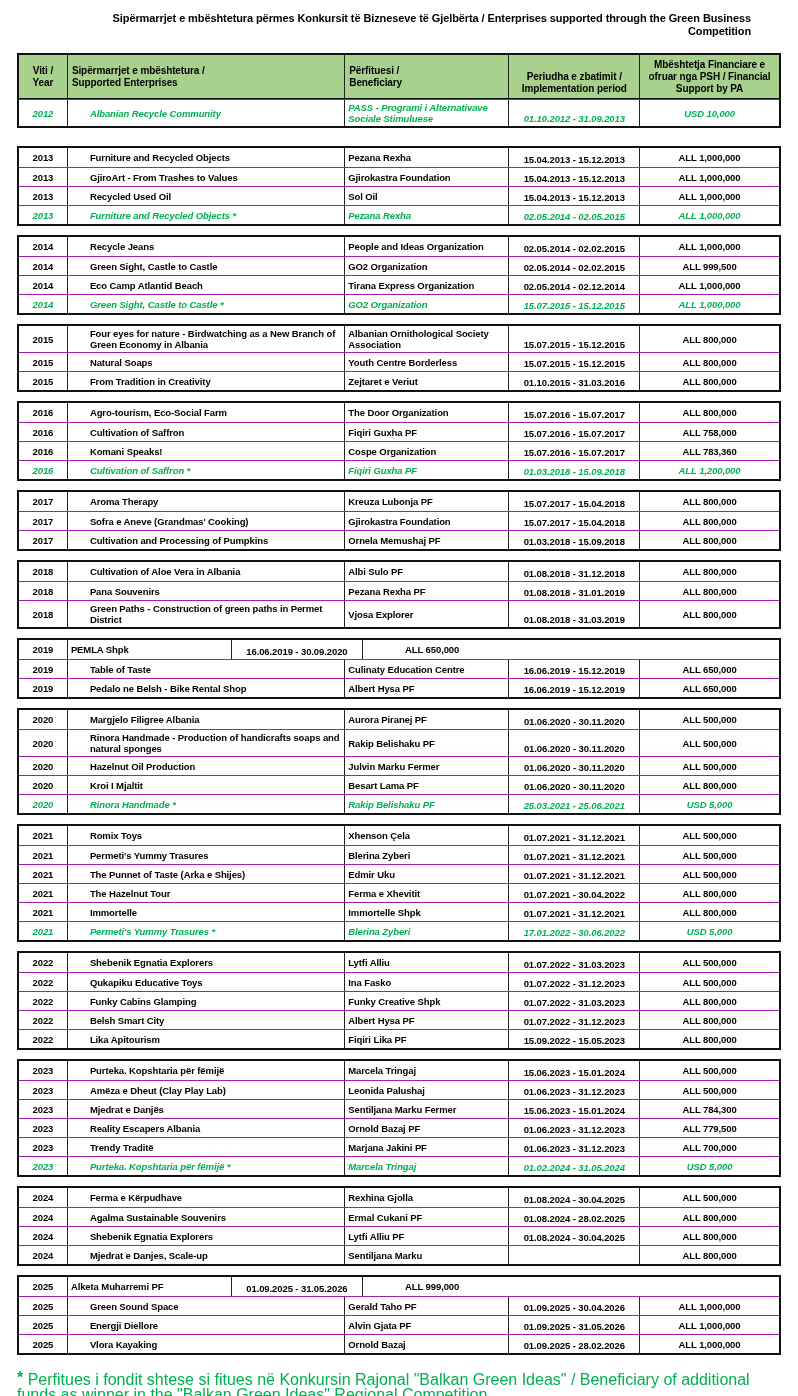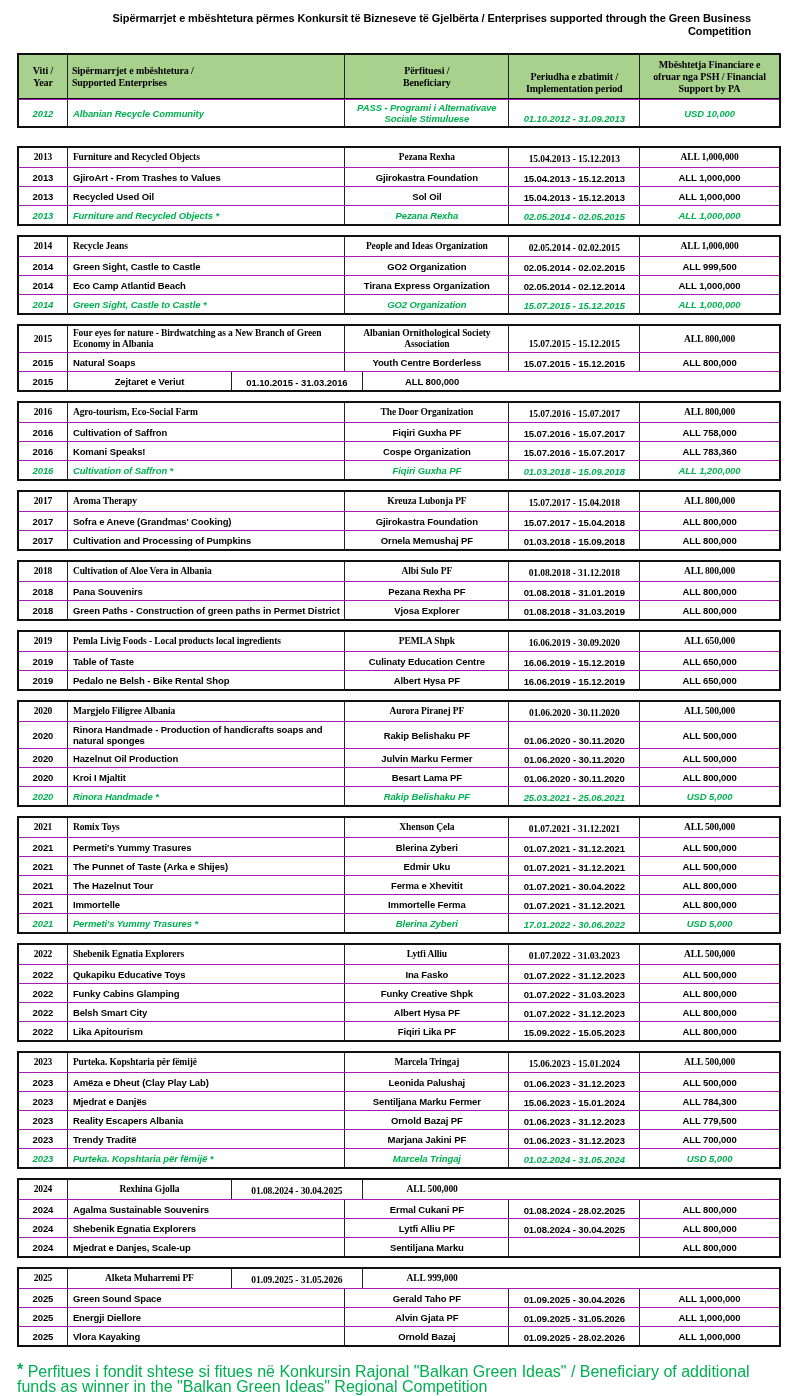--- a/index.html
+++ b/index.html
@@ -23,38 +23,38 @@
   
   .group {
     border: 2px solid #111111;
     margin-top: 9px;
     background: #ffffff;
   }
   #header-box { margin-top: 15px; }
   #groups > .group:first-child { margin-top: 18px; }
 
   .row { display: flex; border-top: 1px solid #a21caf; min-height: 19px; }
-  .group .row:first-child { border-top: none; font-family: Liberation Serif, serif; }
+  .group .row:first-child { border-top: none; }
   .header-row { border-bottom: 1px solid #111111; background: #a9d18e; min-height: 44px; }
 
   .cell {
     border-left: 1px solid #222222;
     display: flex;
     flex-direction: column;
     justify-content: center;
     font-size: 9.5px;
     font-weight: 700;
     line-height: 11px;
     padding: 2px 3px;
     letter-spacing: -0.1px;
   }
   .cell:first-child { border-left: none; }
   .c1 { width: 6.3%;  text-align: center; }
-  .c2 { width: 36.5%; text-align: left; padding-left: 5px; }
-  .c3 { width: 21.6%; text-align: center; }
+  .c2 { width: 36.5%; text-align: left; padding-left: 22px; }
+  .c3 { width: 21.6%; text-align: left; }
   .c4 { width: 17.2%; text-align: center; justify-content: flex-end; }
   .c5 { width: 18.4%; text-align: center; }
 
   .header-row .cell { font-size: 10px; line-height: 12px; padding: 3px 4px; }
   .header-row .hline { display: block; }
   .header-row .c5 .hline { display: inline; }
 
   .row.hl .cell, .row.hl .cell span { color: #00b050; font-style: italic; }
 
   .footnote {
@@ -292,20 +292,23 @@
             <span>15.07.2015 - 15.12.2015</span>
           </div>
           <div class="cell c5">
             <span>ALL 800,000</span>
           </div>
         </div>
         <div class="row">
           <div class="cell c1">
             <span>2015</span>
           </div>
+          <div class="cell c2">
+            <span>From Tradition in Creativity</span>
+          </div>
           <div class="cell c3">
             <span>Zejtaret e Veriut</span>
           </div>
           <div class="cell c4">
             <span>01.10.2015 - 31.03.2016</span>
           </div>
           <div class="cell c5">
             <span>ALL 800,000</span>
           </div>
         </div>
@@ -484,23 +487,20 @@
           <div class="cell c5">
             <span>ALL 800,000</span>
           </div>
         </div>
       </div>
       <div class="group">
         <div class="row">
           <div class="cell c1">
             <span>2019</span>
           </div>
-          <div class="cell c2">
-            <span>Pemla Livig Foods - Local products local ingredients</span>
-          </div>
           <div class="cell c3">
             <span>PEMLA Shpk</span>
           </div>
           <div class="cell c4">
             <span>16.06.2019 - 30.09.2020</span>
           </div>
           <div class="cell c5">
             <span>ALL 650,000</span>
           </div>
         </div>
@@ -696,21 +696,21 @@
           </div>
         </div>
         <div class="row">
           <div class="cell c1">
             <span>2021</span>
           </div>
           <div class="cell c2">
             <span>Immortelle</span>
           </div>
           <div class="cell c3">
-            <span>Immortelle Ferma</span>
+            <span>Immortelle Shpk</span>
           </div>
           <div class="cell c4">
             <span>01.07.2021 - 31.12.2021</span>
           </div>
           <div class="cell c5">
             <span>ALL 800,000</span>
           </div>
         </div>
         <div class="row hl">
           <div class="cell c1">
@@ -918,20 +918,23 @@
           </div>
           <div class="cell c5">
             <span>USD 5,000</span>
           </div>
         </div>
       </div>
       <div class="group">
         <div class="row">
           <div class="cell c1">
             <span>2024</span>
+          </div>
+          <div class="cell c2">
+            <span>Ferma e Kërpudhave</span>
           </div>
           <div class="cell c3">
             <span>Rexhina Gjolla</span>
           </div>
           <div class="cell c4">
             <span>01.08.2024 - 30.04.2025</span>
           </div>
           <div class="cell c5">
             <span>ALL 500,000</span>
           </div>

